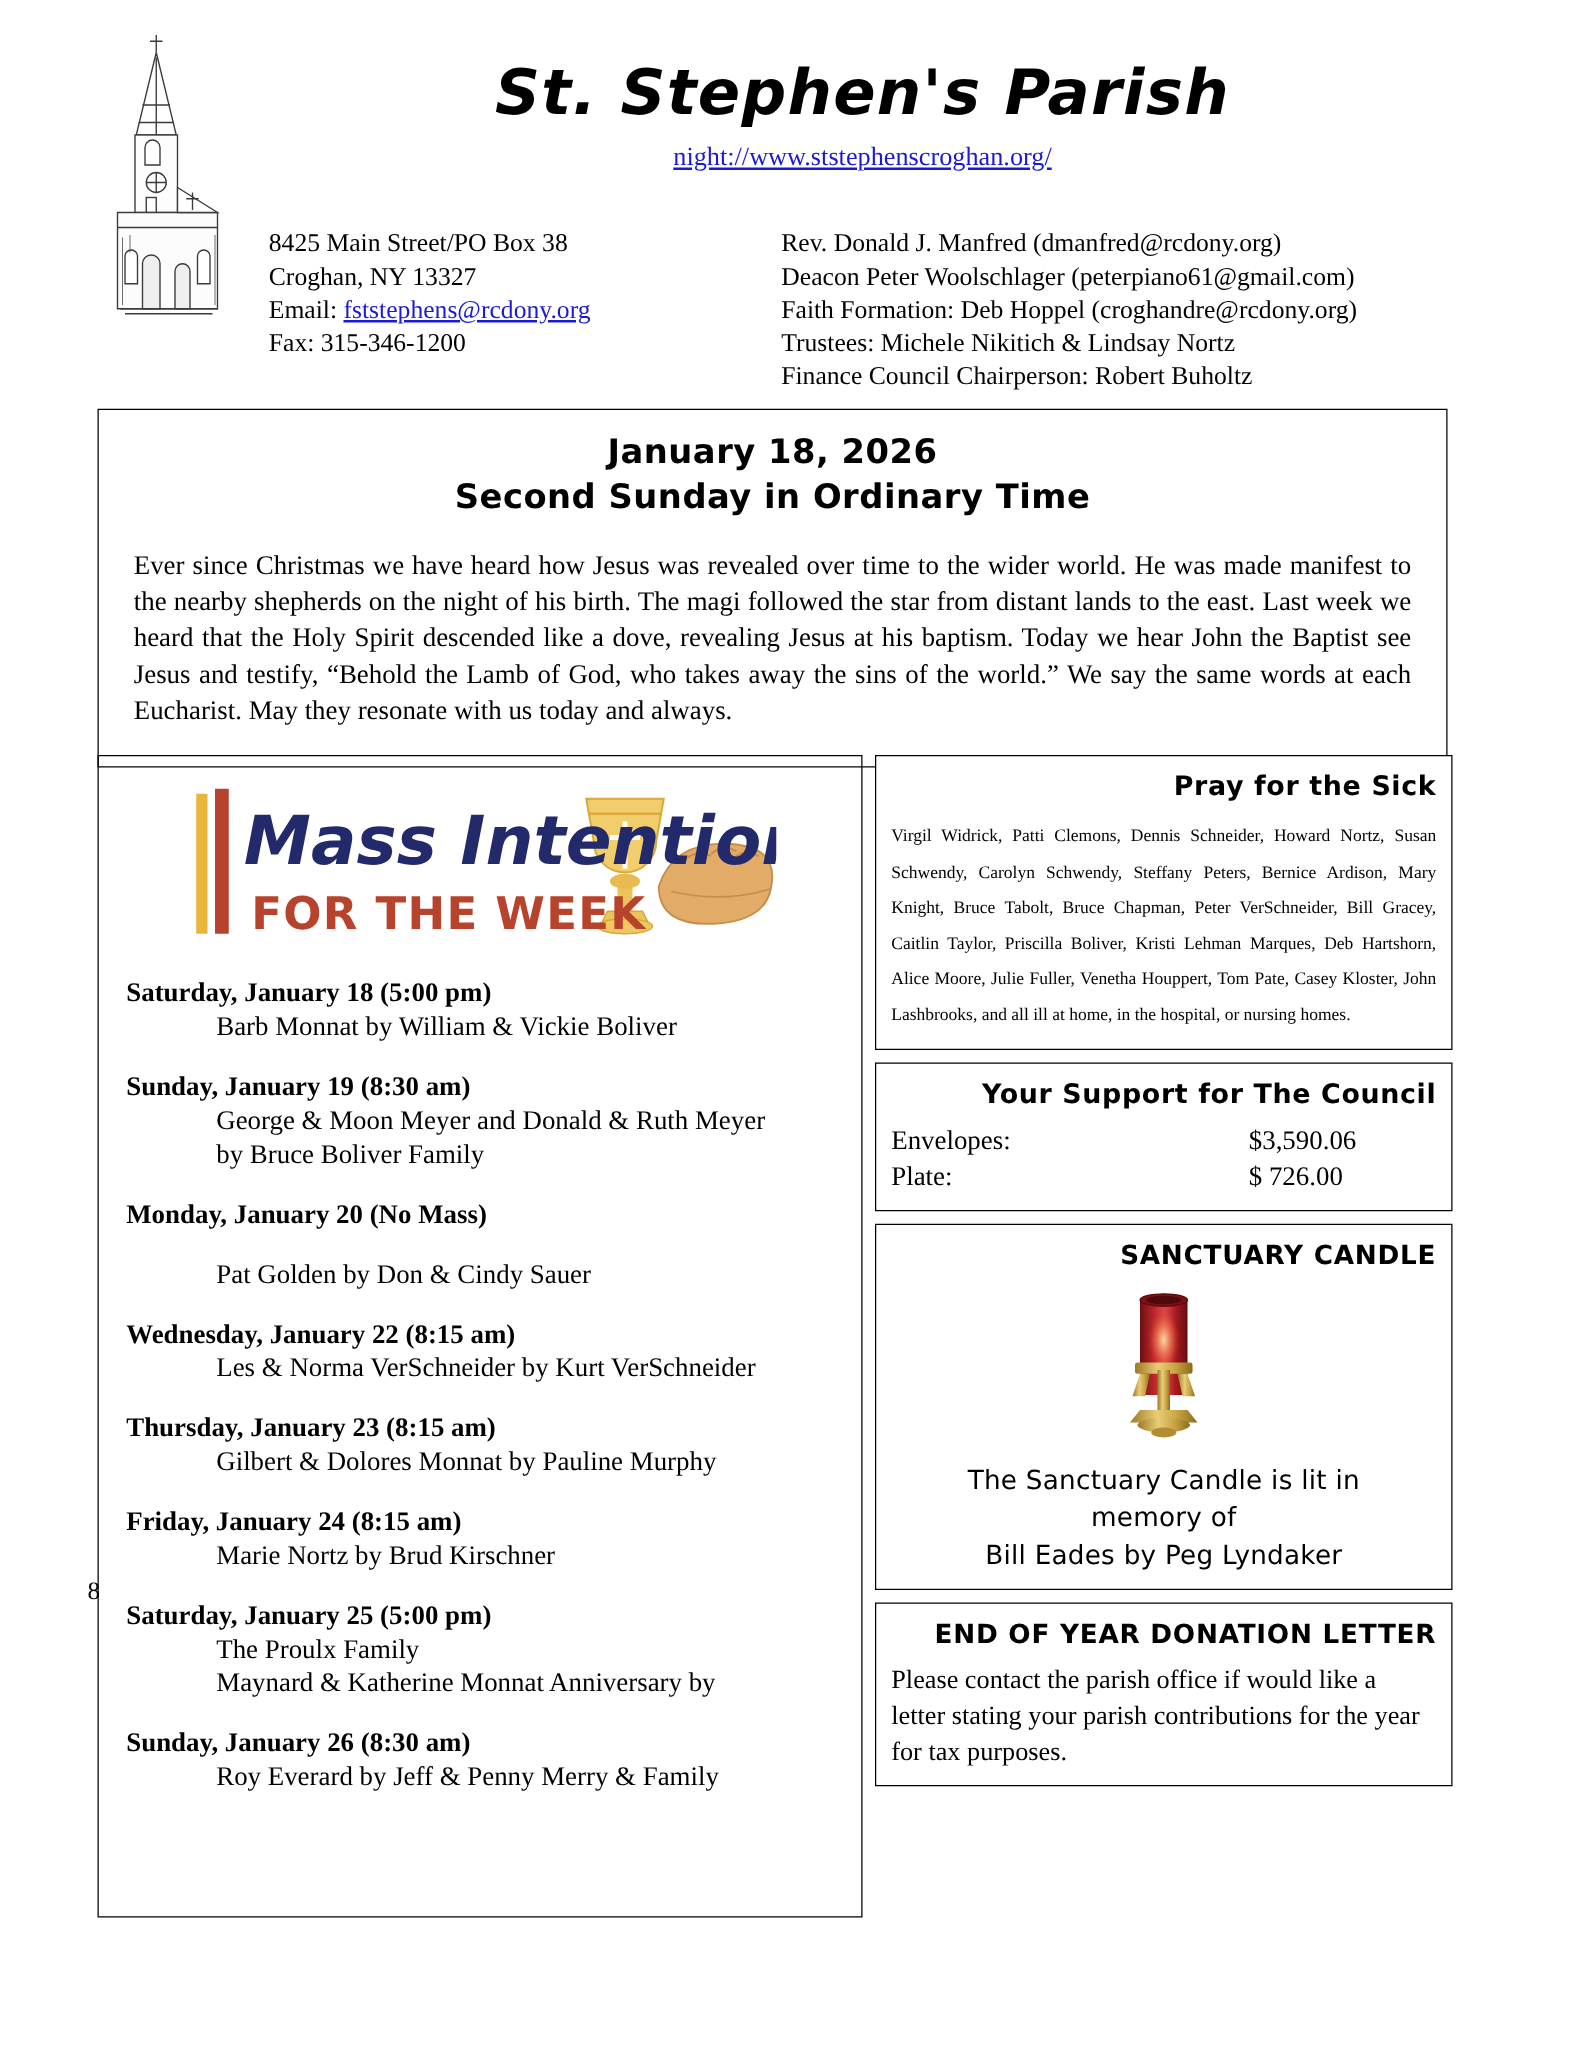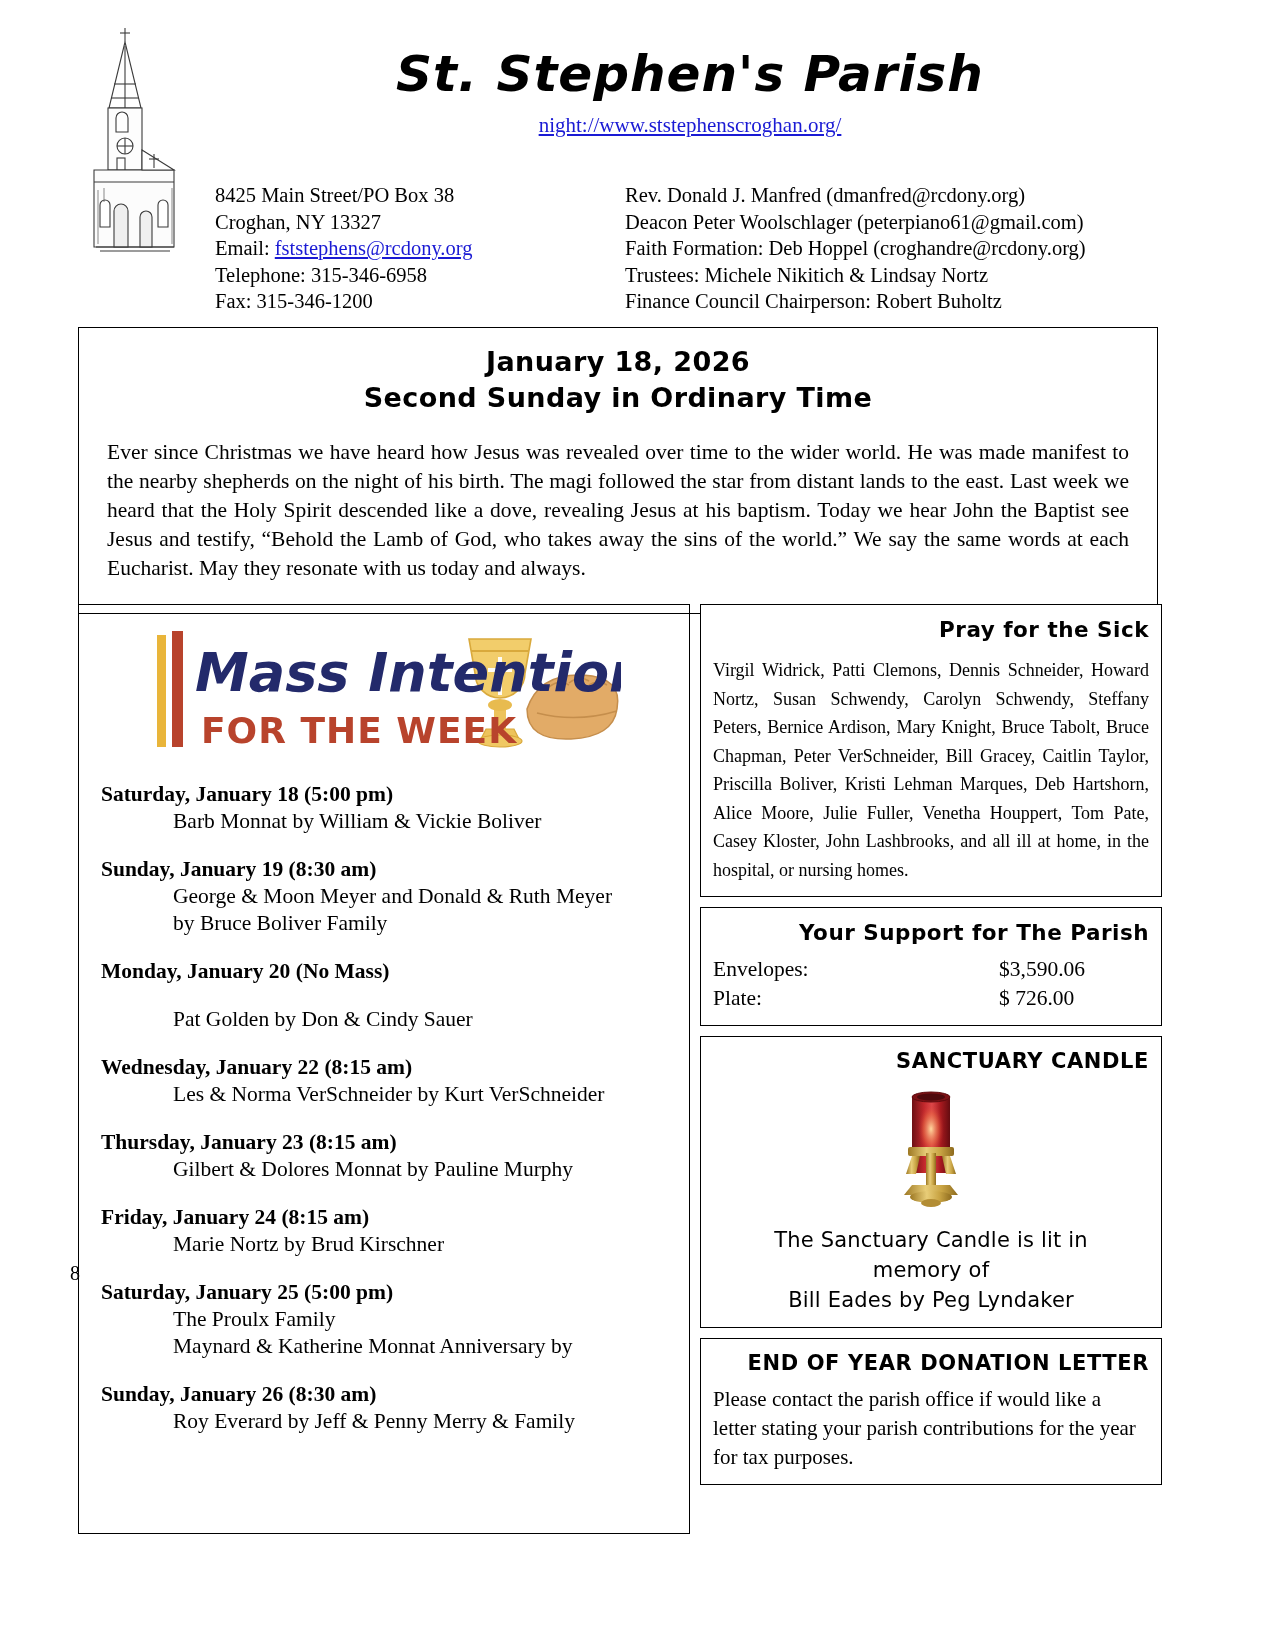--- a/index.html
+++ b/index.html
@@ -175,21 +175,21 @@
     font-size: 21.5px;
     letter-spacing: 0.5px;
     margin-bottom: 4px;
   }
   .panel-title.caps {
     font-size: 21px;
     letter-spacing: 0.6px;
   }
   .sick-text {
     margin-top: 14px;
-    font-size: 18px;
+    font-size: 14px;
     line-height: 28.5px;
     text-align: justify;
     text-justify: inter-word;
   }
 
   .support-rows {
     margin-top: 10px;
     font-size: 21.5px;
     line-height: 29px;
   }
@@ -279,21 +279,20 @@
     </div>
 
     <div class="contact-cols">
       <div class="contact-left">
         <div>8425 Main Street/PO Box 38</div>
         <div>Croghan, NY 13327</div>
         <div>
           <span>Email:</span>
           <span class="email-link">fststephens@rcdony.org</span>
         </div>
-        <div>Telephone: 315-346-6958</div>
         <div>Fax: 315-346-1200</div>
       </div>
       <div class="contact-right">
         <div>Rev. Donald J. Manfred (dmanfred@rcdony.org)</div>
         <div>Deacon Peter Woolschlager (peterpiano61@gmail.com)</div>
         <div>Faith Formation:  Deb Hoppel (croghandre@rcdony.org)</div>
         <div>Trustees: Michele Nikitich &amp; Lindsay Nortz</div>
         <div>Finance Council Chairperson: Robert Buholtz</div>
       </div>
     </div>
@@ -393,21 +392,21 @@
   <div class="page-num">8</div>
 
   <div class="col-right">
 
     <div class="panel">
       <div class="panel-title">Pray for the Sick</div>
       <div class="sick-text">Virgil Widrick, Patti Clemons, Dennis Schneider, Howard Nortz, Susan Schwendy, Carolyn Schwendy,  Steffany Peters, Bernice Ardison, Mary Knight, Bruce Tabolt, Bruce Chapman, Peter VerSchneider, Bill Gracey, Caitlin Taylor,   Priscilla Boliver, Kristi Lehman Marques, Deb Hartshorn, Alice Moore, Julie Fuller, Venetha Houppert, Tom Pate, Casey Kloster, John Lashbrooks, and all ill at home, in the hospital, or nursing homes.</div>
     </div>
 
     <div class="panel">
-      <div class="panel-title">Your Support for The Parish</div>
+      <div class="panel-title">Your Support for The Council</div>
       <div class="support-rows">
         <div class="support-row">
           <span>Envelopes:</span>
           <span class="amt">$3,590.06</span>
         </div>
         <div class="support-row">
           <span>Plate:</span>
           <span class="amt">$  726.00</span>
         </div>
       </div>

